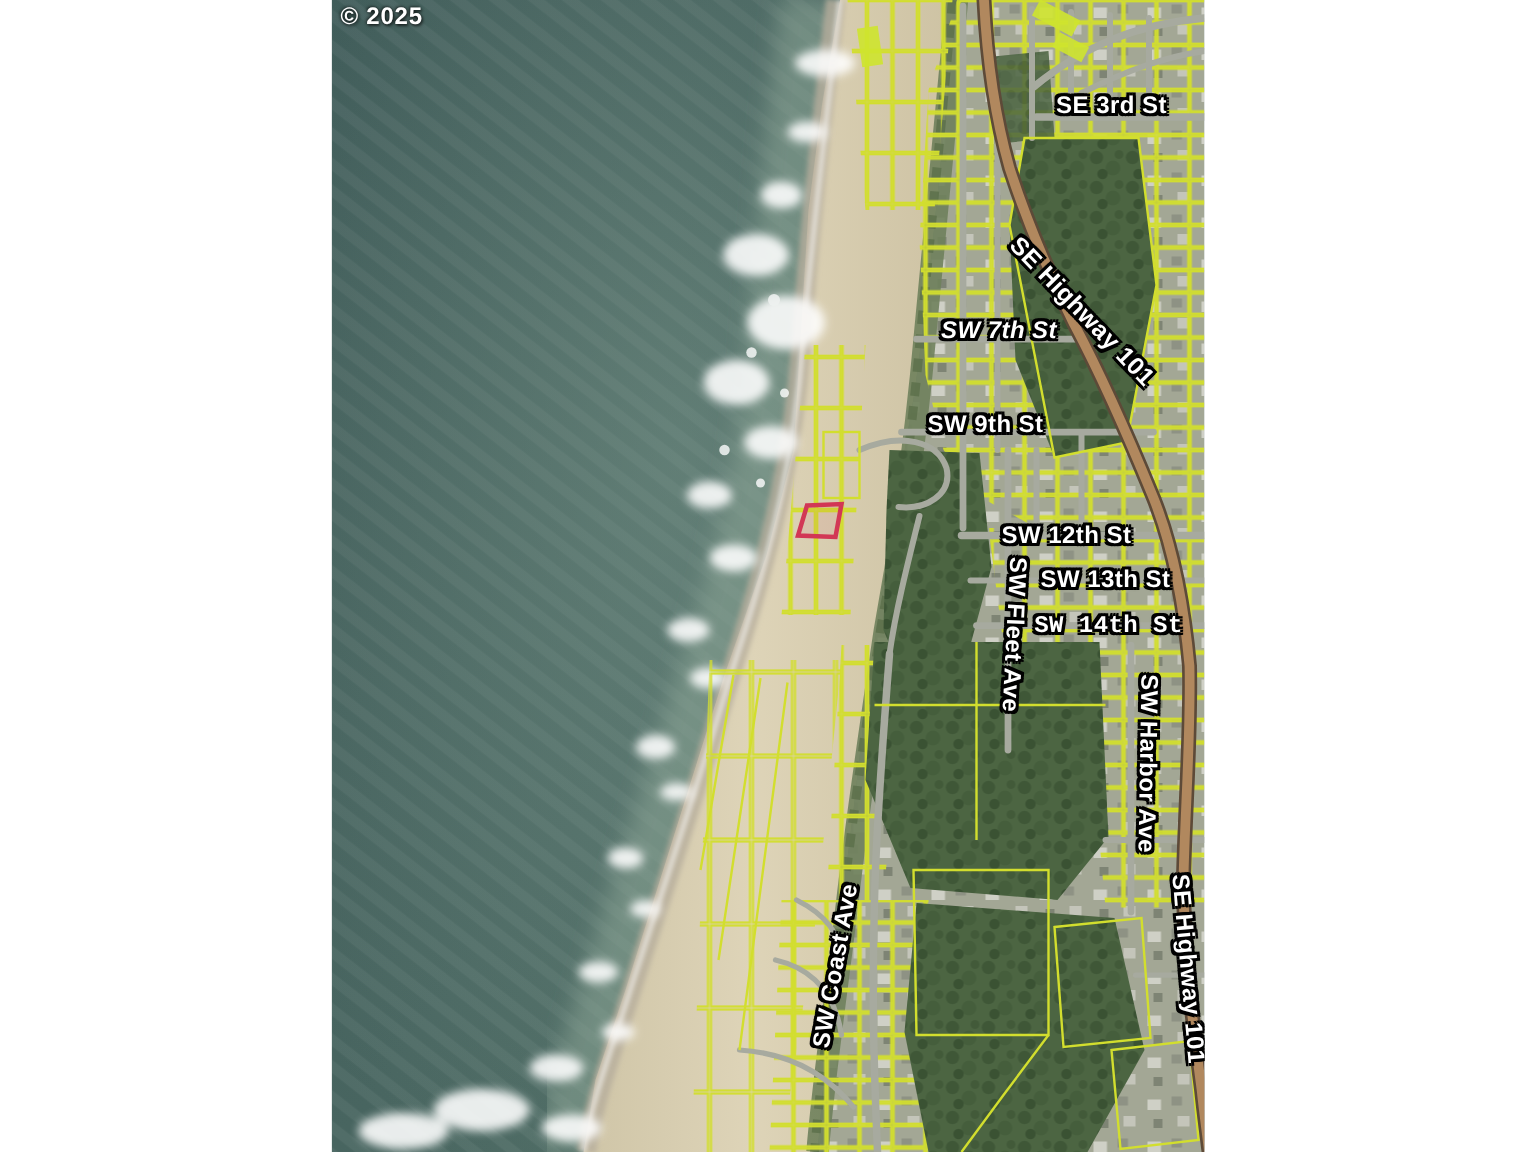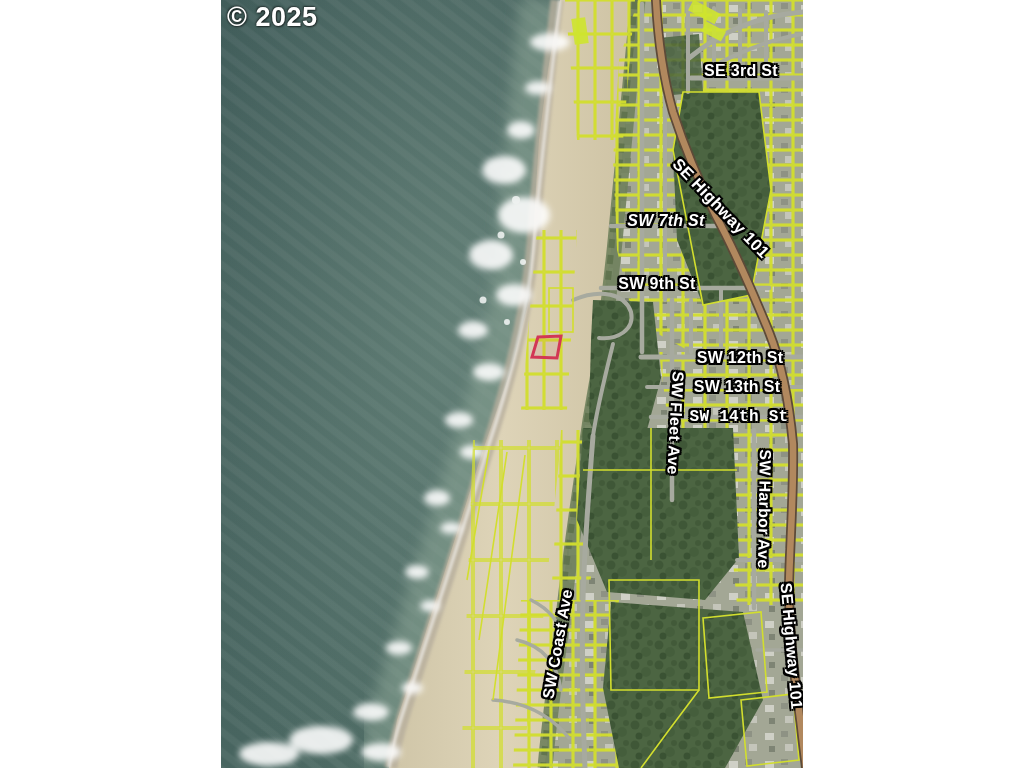--- a/index.html
+++ b/index.html
@@ -4,27 +4,27 @@
 <style>
   html,body{margin:0;padding:0;background:#fff;}
   .canvas{position:relative;width:1024px;height:768px;background:#ffffff;overflow:hidden;
           font-family:"Liberation Sans",sans-serif;}
   .map{position:absolute;left:221px;top:0;width:582px;height:768px;overflow:hidden;}
   .map svg{position:absolute;left:0;top:0;display:block;}
   .lbl{position:absolute;color:#ffffff;font-weight:700;font-size:16px;line-height:1;
        white-space:nowrap;letter-spacing:.3px;transform-origin:center;
        text-shadow:-2px -2px 0 #000,2px -2px 0 #000,-2px 2px 0 #000,2px 2px 0 #000,
                    -2px 0 0 #000,2px 0 0 #000,0 -2px 0 #000,0 2px 0 #000,0 0 3px #000;}
-  .copyright{left:6px;top:4px;font-size:27px;letter-spacing:.5px;
+  .copyright{left:6px;top:4px;font-size:16px;letter-spacing:.5px;
        text-shadow:0 0 2px rgba(0,0,0,.6),1px 1px 2px rgba(0,0,0,.55),-1px -1px 2px rgba(0,0,0,.35);}
   #lbl-se3rd  {left:520px;top:71px; transform:translate(-50%,-50%);}
   #lbl-hwyup  {left:500px;top:208px;transform:translate(-50%,-50%) rotate(46deg);font-size:16.5px;}
   #lbl-7th    {left:445px;top:221px;transform:translate(-50%,-50%);font-style:italic;}
   #lbl-9th    {left:436px;top:284px;transform:translate(-50%,-50%);}
-  #lbl-12th   {left:519px;top:358px;transform:translate(-50%,-50%);}
+  #lbl-12th   {left:490px;top:358px;transform:translate(-50%,-50%);}
   #lbl-13th   {left:516px;top:387px;transform:translate(-50%,-50%);}
   #lbl-14th   {left:518px;top:417px;transform:translate(-50%,-50%);font-family:Liberation Mono, monospace;}
   #lbl-fleet  {left:454px;top:423px;transform:translate(-50%,-50%) rotate(93deg);}
   #lbl-harbor {left:543px;top:509px;transform:translate(-50%,-50%) rotate(91deg);}
   #lbl-hwylo  {left:570px;top:646px;transform:translate(-50%,-50%) rotate(85deg);}
   #lbl-coast  {left:337px;top:644px;transform:translate(-50%,-50%) rotate(-80deg);}
 </style>
 </head>
 <body>
 

